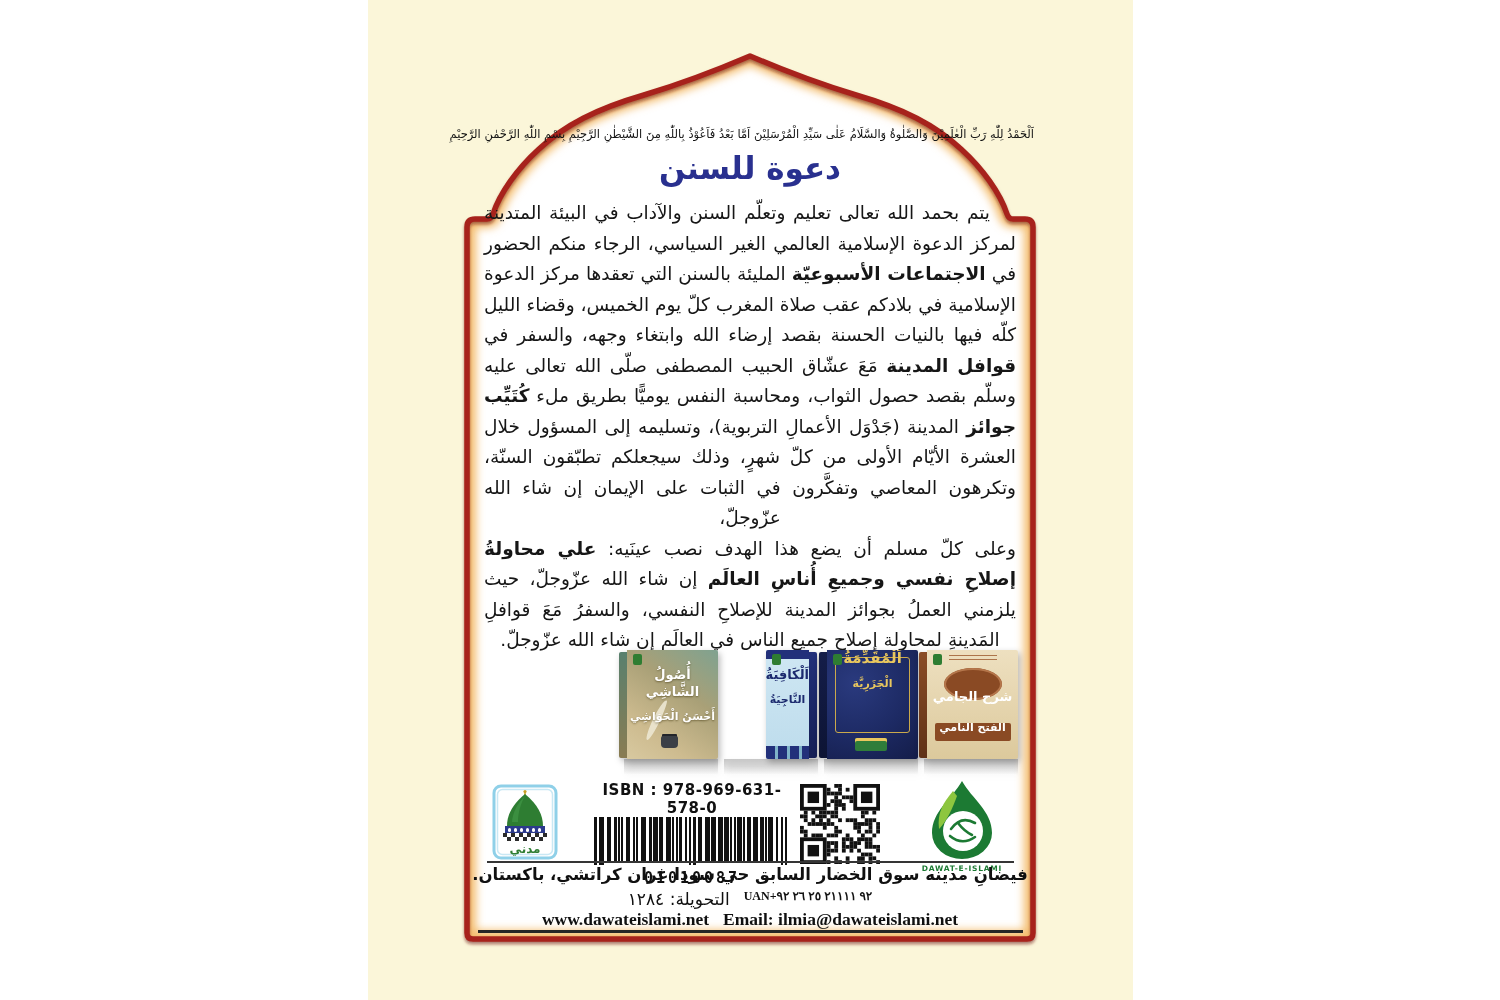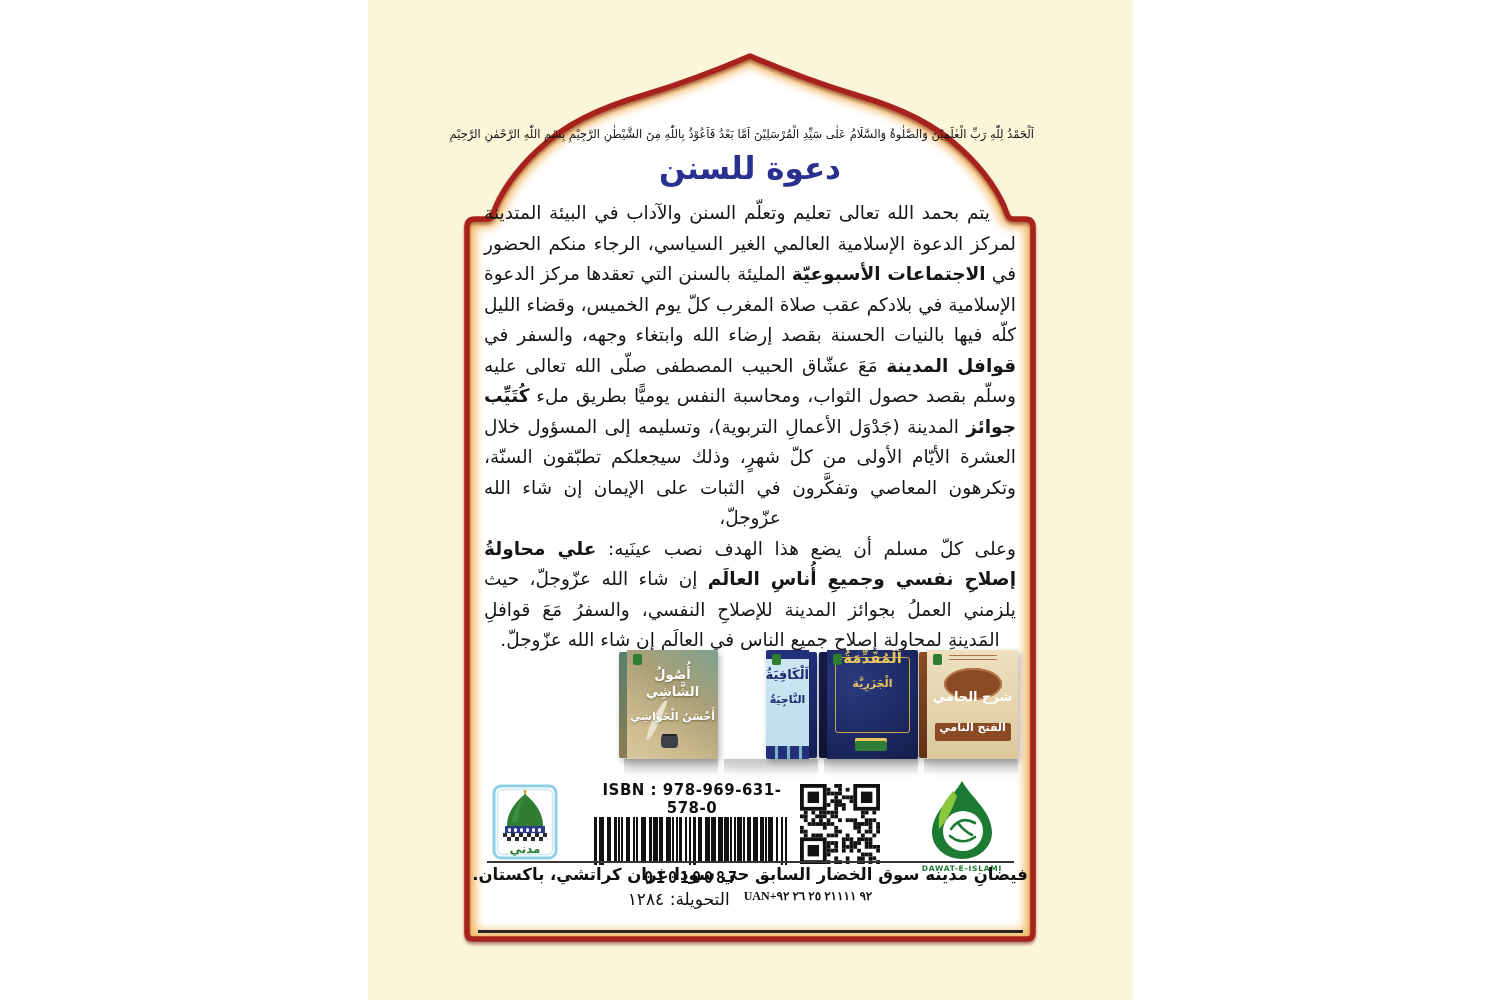--- a/index.html
+++ b/index.html
@@ -408,16 +408,20 @@
   </div>
 
   <div class="rule rule1"></div>
   <div class="address">فيضانِ مدينه سوق الخضار السابق حي سودا غران كراتشي، باكستان.</div>
 
   <div class="uan">
     <span class="phone" dir="ltr">UAN+٩٢ ٢١١١١ ٢٥ ٢٦ ٩٢</span>
     <span>التحويلة: ١٢٨٤</span>
   </div>
 
+  <div class="webline">
+    <span>www.dawateislami.net</span><span class="sep"></span><span>Email:</span>
+    <span>ilmia@dawateislami.net</span>
+  </div>
 
   <div class="rule rule2"></div>
 
 </div>
 
 </body></html>

